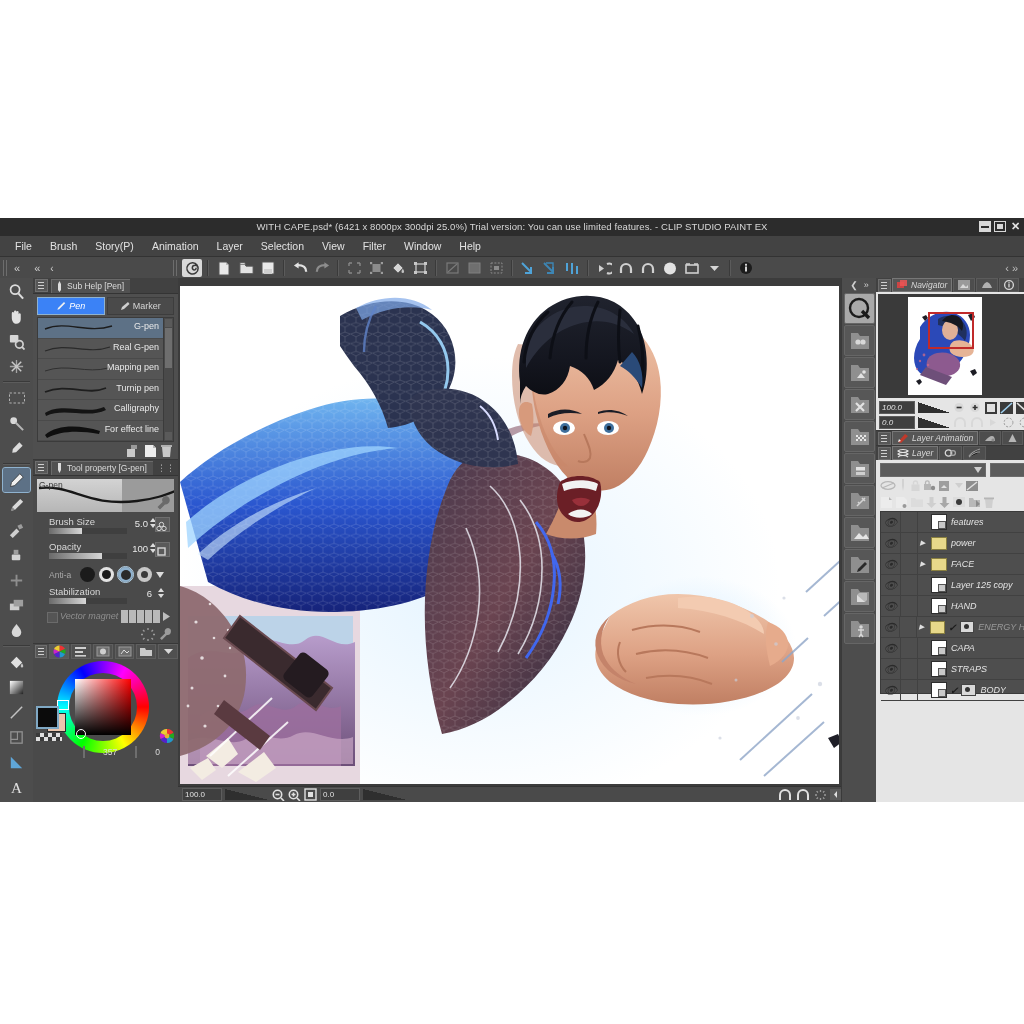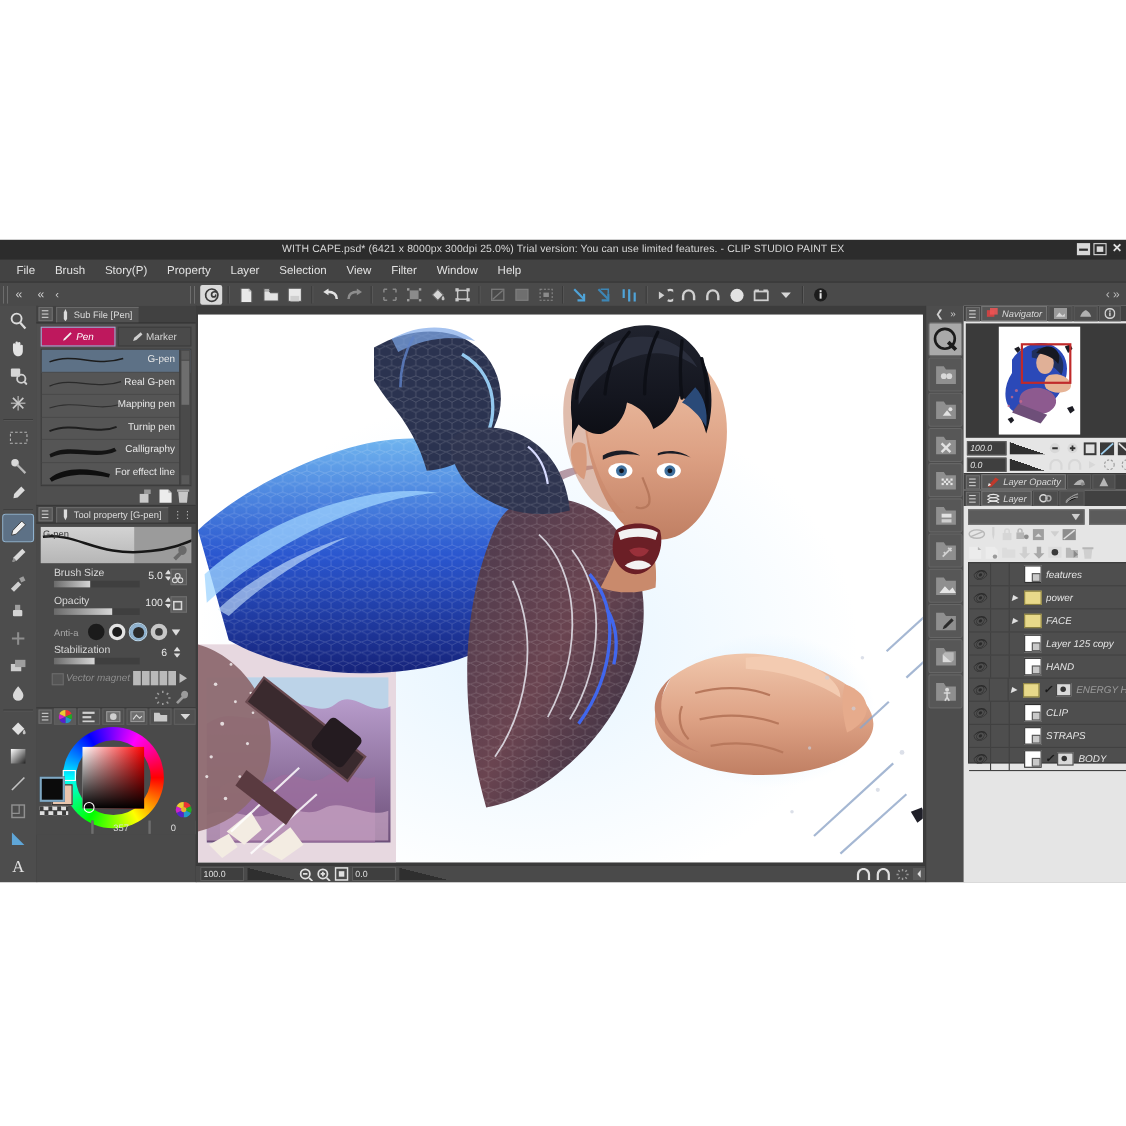--- a/index.html
+++ b/index.html
@@ -41,21 +41,21 @@
   .palcol{position:absolute;left:33px;top:0;width:145px;height:524px;background:#4a4a4a;border-right:1px solid #333;}
   .ptab{height:15px;background:#414141;display:flex;align-items:center;padding-left:2px;border-bottom:1px solid #343434;}
   .ptabname{background:#515151;color:#dcdcdc;font-size:8.5px;padding:1px 6px 1px 3px;border-top:1px solid #6a6a6a;border-left:1px solid #6a6a6a;display:flex;align-items:center;gap:3px;}
   .menuicon{width:11px;height:11px;background:#575757;border:1px solid #6e6e6e;display:inline-block;position:relative;}
   .menuicon:after{content:"";position:absolute;left:2px;top:2px;width:6px;height:1px;background:#cfcfcf;box-shadow:0 3px 0 #cfcfcf,0 6px 0 #cfcfcf;}
 
   
   .subtool{background:#4f4f4f;}
   .pentabs{display:flex;gap:2px;padding:3px 4px 2px;}
   .pentab{flex:1;height:16px;background:#4a4a4a;border:1px solid #3d3d3d;color:#d5d5d5;font-size:9px;display:flex;align-items:center;justify-content:center;gap:3px;}
-  .pentab.sel{background:#be185d;border-color:#8fb2cf;color:#fff;font-style:italic;}
+  .pentab.sel{background:#3b82f6;border-color:#8fb2cf;color:#fff;font-style:italic;}
   .brushlist{margin:0 4px;background:#555;border:1px solid #3b3b3b;position:relative;}
   .brow{height:19.5px;border-bottom:1px solid #4a4a4a;position:relative;overflow:hidden;}
   .brow.sel{background:#5d7186;}
   .brow .bname{position:absolute;right:14px;top:3px;color:#e8e8e8;font-size:9px;}
   .brow svg{position:absolute;left:4px;top:1px;}
   .blscroll{position:absolute;right:0;top:0;width:9px;bottom:0;background:#4a4a4a;border-left:1px solid #3b3b3b;}
   .blthumb{position:absolute;right:1px;top:10px;width:7px;height:40px;background:#6e6e6e;}
   .arrowup,.arrowdn{position:absolute;right:1px;width:7px;height:8px;background:#5a5a5a;}
   .arrowup{top:1px;}.arrowdn{bottom:1px;}
   .stfoot{height:17px;display:flex;align-items:center;justify-content:flex-end;gap:3px;padding-right:5px;}
@@ -149,21 +149,21 @@
             </svg>
       </div>
       <div class="wbtn x">✕</div>
     </div>
   </div>
 
   <div class="menubar">
     <div class="menu">File</div>
     <div class="menu">Brush</div>
     <div class="menu">Story(P)</div>
-    <div class="menu">Property</div>
+    <div class="menu">Animation</div>
     <div class="menu">Layer</div>
     <div class="menu">Selection</div>
     <div class="menu">View</div>
     <div class="menu">Filter</div>
     <div class="menu">Window</div>
     <div class="menu">Help</div>
   </div>
 
   <div class="cmdbar">
     <div style="width:170px;display:flex;align-items:center;">
@@ -463,21 +463,21 @@
 
     <div class="palcol">
 
       <div class="subtool">
         <div class="ptab">
           <span class="menuicon"></span>
           <span class="ptabname" style="margin-left:3px;">
             <svg width="9" height="11" viewBox="0 0 9 11">
                   <path d="M4.5 0 6 3v6l-1.5 2L3 9V3z" fill="#dcdcdc"></path>
                 </svg>
-            <span>Sub File [Pen]</span>
+            <span>Sub Help [Pen]</span>
           </span>
         </div>
 
         <div class="pentabs">
           <div class="pentab sel">
             <svg width="10" height="11" viewBox="0 0 10 11">
                   <path d="M8 1l1.2 1.2-6 6-1.8.6.6-1.8z" fill="#f0f0f0"></path>
                 </svg>
             <span>Pen</span>
           </div>
@@ -1176,21 +1176,21 @@
       </div>
 
       <div style="border-top:1px solid #383838;">
         <div class="rtabs">
           <span class="menuicon"></span>
           <div class="rtab sel">
             <svg width="12" height="10" viewBox="0 0 12 10">
                   <path d="M1 9l7-8 3 2-7 7z" fill="#c0392b"></path>
                   <path d="M1 9l3-1-2-2z" fill="#eee"></path>
                 </svg>
-            <span>Layer Opacity</span>
+            <span>Layer Animation</span>
           </div>
           <div class="rtab">
             <svg width="12" height="10" viewBox="0 0 12 10">
                   <path d="M1 8c2-3 5-5 7-5s3 2 3 5z" fill="#b0b0b0"></path>
                   <circle cx="9" cy="7" r="1.6" fill="#8a8a8a"></circle>
                 </svg>
           </div>
           <div class="rtab">
             <svg width="11" height="10" viewBox="0 0 11 10">
                   <path d="M5.5 1l4 8h-8z" fill="#b6b6b6"></path>
@@ -1343,21 +1343,21 @@
                   <span class="lfolder"></span>
               <span class="lcheck">✓</span>
               <span class="lmask"></span>
               <span class="lname dim">ENERGY HAN</span>
             </div>
             <div class="lrow">
               <span class="eye">👁</span>
                   <span class="lgap"></span>
               <span class="ltri"></span>
                   <span class="lthumb"></span>
-              <span class="lname">CLIP</span>
+              <span class="lname">CAPA</span>
             </div>
             <div class="lrow">
               <span class="eye">👁</span>
                   <span class="lgap"></span>
               <span class="ltri"></span>
                   <span class="lthumb"></span>
               <span class="lname">STRAPS</span>
             </div>
             <div class="lrow">
               <span class="eye">👁</span>

